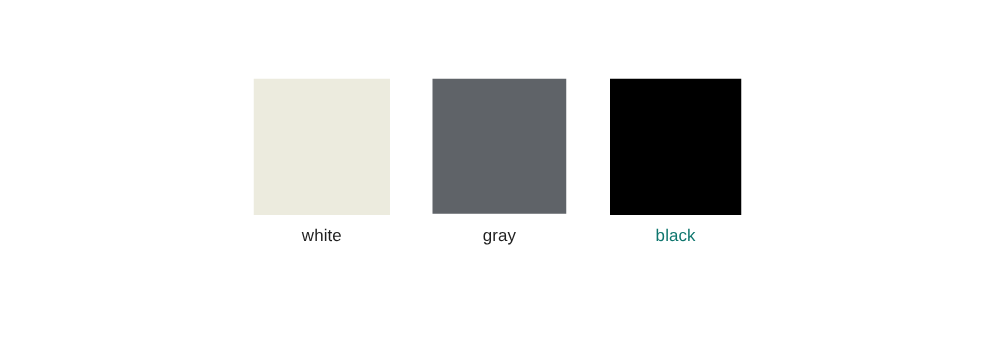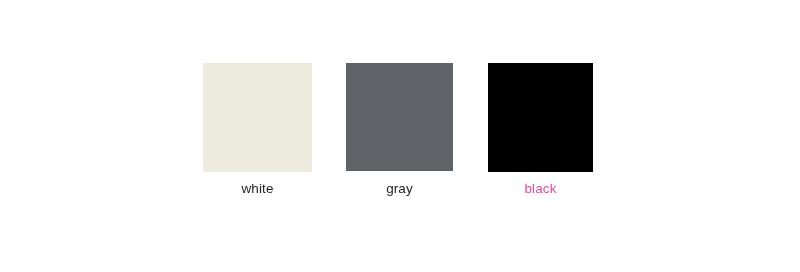--- a/index.html
+++ b/index.html
@@ -64,16 +64,16 @@
     <span class="swatch-label" style="color: rgb(31, 31, 31);">gray</span>
   </div>
 
   <div class="swatch-cell" id="swatch-cell-0">
     <div class="swatch-chip" style="background-color: rgb(236, 235, 222);"></div>
     <span class="swatch-label" style="color: rgb(31, 31, 31);">white</span>
   </div>
 
   <div class="swatch-cell" id="swatch-cell-2">
     <div class="swatch-chip" style="background-color: rgb(0, 0, 0);"></div>
-    <span class="swatch-label" style="color: #ec4899;">black</span>
+    <span class="swatch-label" style="color: #0f766e;">black</span>
   </div>
 
 </div>
 
 </body></html>

